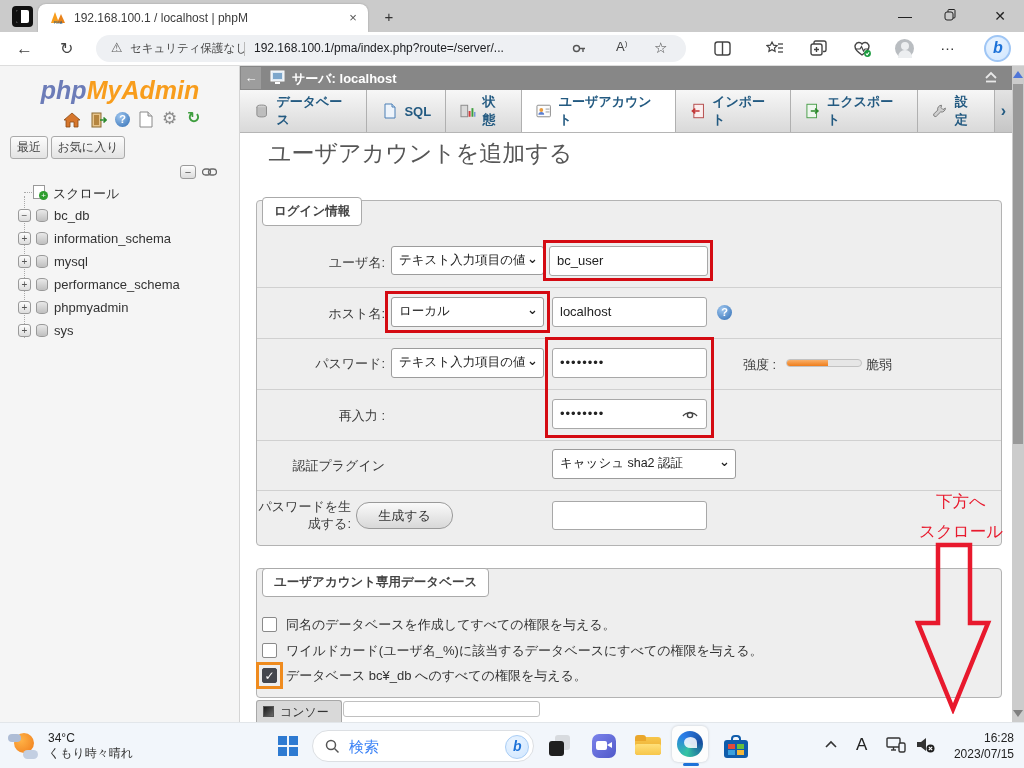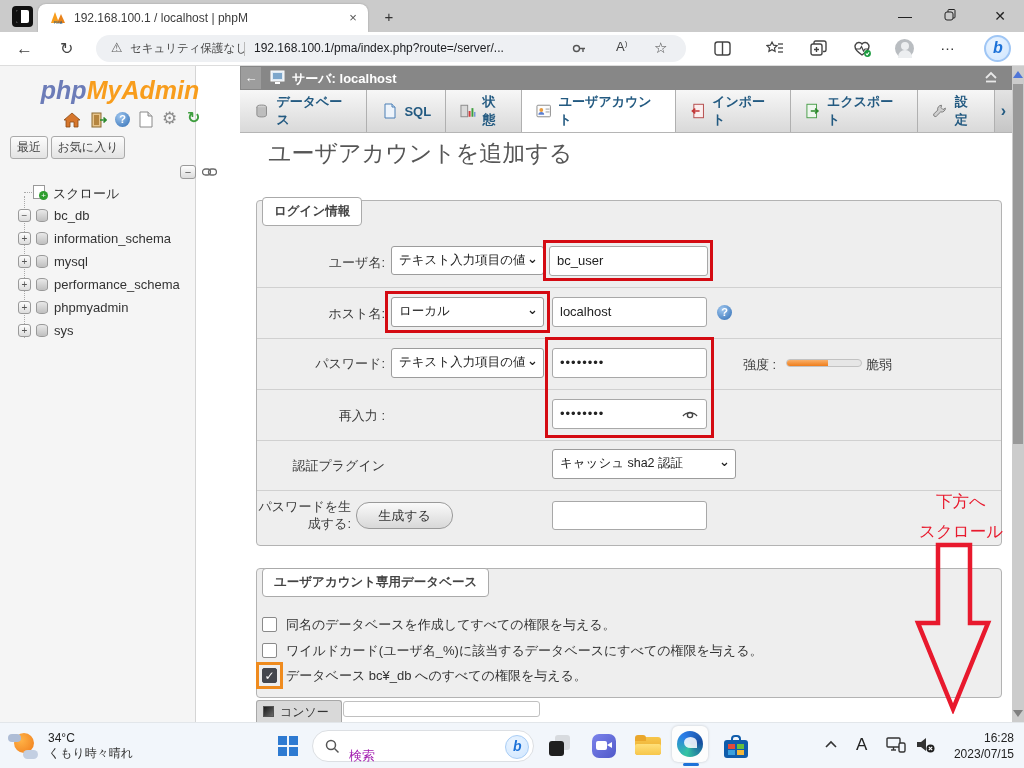--- a/index.html
+++ b/index.html
@@ -21,21 +21,21 @@
   .winctl { top:8px; width:30px; height:18px; text-align:center; font-size:14px; color:#222; line-height:16px; }
 
   #toolbar { left:0; top:32px; width:1024px; height:34px; background:#fff; border-bottom:1px solid #ddd; }
   .tbicon { font-size:15px; color:#444; }
   #address { left:96px; top:3px; width:590px; height:27px; background:#eef0f3; border-radius:14px; }
   #address .sec { font-size:11.5px; color:#474747; }
   #address .url { font-size:12px; color:#202124; white-space:nowrap; }
   .vdiv { width:1px; height:14px; background:#b9b9b9; display:inline-block; }
 
   
-  #sidebar { left:0; top:66px; width:196px; height:656px; background:#f5f5f5; border-right:1px solid #d5d5d5; }
+  #sidebar { left:0; top:66px; width:240px; height:656px; background:#f5f5f5; border-right:1px solid #d5d5d5; }
   #logo { left:0; top:10px; width:240px; text-align:center; font-size:25px; font-style:italic; font-weight:bold; }
   #logo .php { color:#6c7cb8; } #logo .mya { color:#f89d1c; }
   .navbtn { height:23px; border:1px solid #aaa; border-radius:3px; background:linear-gradient(#fcfcfc,#e3e3e3); font-size:12px; color:#444; text-align:center; line-height:21px; }
   .tree-label { font-size:13px; color:#333; white-space:nowrap; }
   .expander { width:13px; height:13px; border:1px solid #9a9a9a; border-radius:3px; background:linear-gradient(#fdfdfd,#dcdcdc); font-size:10px; line-height:11px; text-align:center; color:#555; }
   .cyl { width:12px; height:13px; background:linear-gradient(#e9e9e9,#bfbfbf); border:1px solid #999; border-radius:5px/3px; }
   .treeline { border-left:1px dotted #aaa; }
 
   
   #serverbar { left:240px; top:66px; width:772px; height:24px; background:#878787; color:#fff; }
@@ -395,21 +395,21 @@
           <div></div>
           <div></div>
           <div></div>
         </div>
     </div>
     <div class="abs" id="search-pill">
       <svg class="abs" style="left:12px; top:8px;" width="15" height="15" viewBox="0 0 15 15">
           <circle cx="6" cy="6" r="4.5" fill="none" stroke="#555" stroke-width="1.5"></circle>
           <line x1="9.5" y1="9.5" x2="13.5" y2="13.5" stroke="#555" stroke-width="1.5"></line>
         </svg>
-      <span class="abs" style="left:36px; top:7px; font-size:13px; color:#a21caf;margin-top:9px;">検索</span>
+      <span class="abs" style="left:36px; top:7px; font-size:15px; color:#3b82f6;">検索</span>
       <div class="abs" style="left:192px; top:4px; width:24px; height:24px; border-radius:50%; background:radial-gradient(circle at 35% 30%, #eaf4ff, #cfe6ff); border:1px solid #a9cdf5;">
         <span class="abs" style="left:7px; top:2px; font-size:14px; font-weight:bold; font-style:italic; color:#1d72d8;">b</span>
       </div>
     </div>
     <div class="abs ticontile" style="left:542px; top:5px;">
       <div style="position:relative; width:22px; height:22px;">
         <div class="abs" style="left:6px; top:0; width:15px; height:15px; background:#d8dbdf; border-radius:3px;"></div>
         <div class="abs" style="left:0; top:6px; width:15px; height:15px; background:#1f1f1f; border-radius:3px;"></div>
       </div>
     </div>

